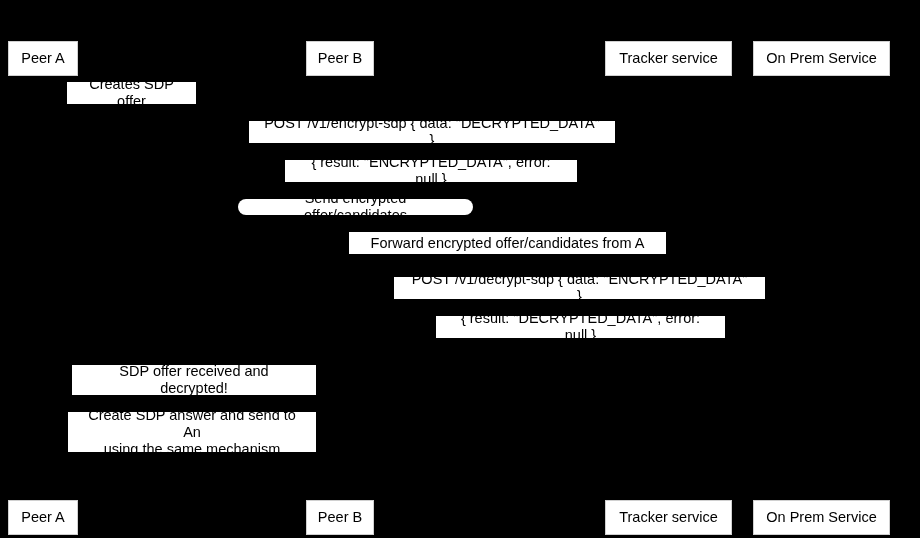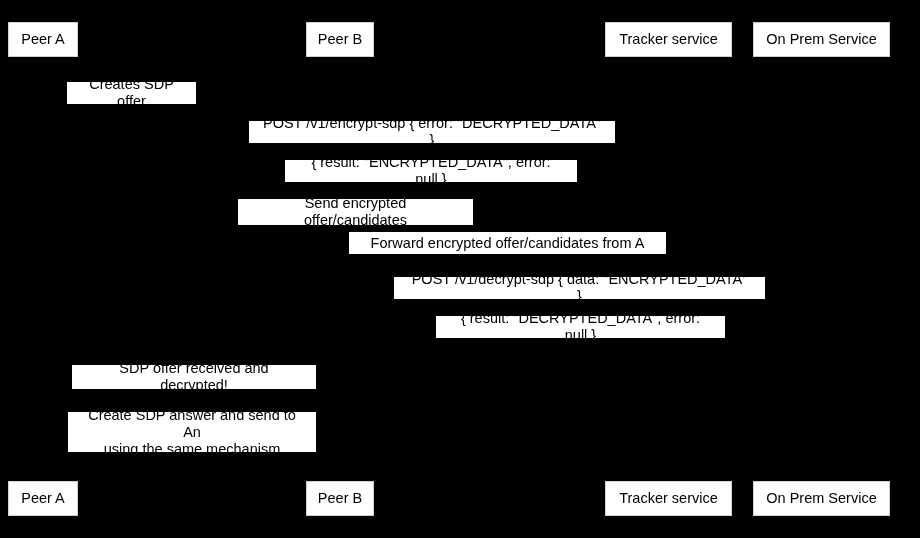--- a/index.html
+++ b/index.html
@@ -29,20 +29,21 @@
     background: #ffffff;
     border: 1px solid #d0d0d0;
     color: #000000;
     font-size: 14.5px;
     line-height: 1;
     display: flex;
     align-items: center;
     justify-content: center;
     white-space: nowrap;
     padding: 8px 10px;
+    margin-top: 19px;
   }
   
   .msg {
     position: absolute;
     box-sizing: border-box;
     background: #ffffff;
     color: #000000;
     font-size: 14.5px;
     line-height: 17px;
     text-align: center;
@@ -68,38 +69,38 @@
     <span>Tracker service</span>
   </div>
   <div class="participant" style="left:753px; top:22px; width:137px; height:35px;">
     <span>On Prem Service</span>
   </div>
 
   <div class="msg" style="left:67px; top:82px; width:129px; height:22px;">
     <span>Creates SDP offer</span>
   </div>
   <div class="msg" style="left:249px; top:121px; width:366px; height:22px;">
-    <span>POST /v1/encrypt-sdp { error: "DECRYPTED_DATA" }</span>
+    <span>POST /v1/encrypt-sdp { data: "DECRYPTED_DATA" }</span>
   </div>
   <div class="msg" style="left:285px; top:160px; width:292px; height:22px;">
     <span>{ result: "ENCRYPTED_DATA", error: null }</span>
   </div>
-  <div class="msg" style="left:238px; top:199px; width:235px; height:26px;">
+  <div class="msg" style="left:238px; top:199px; width:235px; height:16px;border-radius:11px;">
     <span>Send encrypted offer/candidates</span>
   </div>
   <div class="msg" style="left:349px; top:232px; width:317px; height:22px;">
     <span>Forward encrypted offer/candidates from A</span>
   </div>
   <div class="msg" style="left:394px; top:277px; width:371px; height:22px;">
     <span>POST /v1/decrypt-sdp { data: "ENCRYPTED_DATA" }</span>
   </div>
   <div class="msg" style="left:436px; top:316px; width:289px; height:22px;">
     <span>{ result: "DECRYPTED_DATA", error: null }</span>
   </div>
-  <div class="msg" style="left:72px; top:365px; width:244px; height:24px;">
+  <div class="msg" style="left:72px; top:365px; width:244px; height:30px;">
     <span>SDP offer received and decrypted!</span>
   </div>
   <div class="msg" style="left:68px; top:412px; width:248px; height:40px;">
     <span>Create SDP answer and send to An
 using the same mechanism</span>
   </div>
 
   <div class="participant" style="left:8px; top:481px; width:70px; height:35px;">
     <span>Peer A</span>
   </div>

